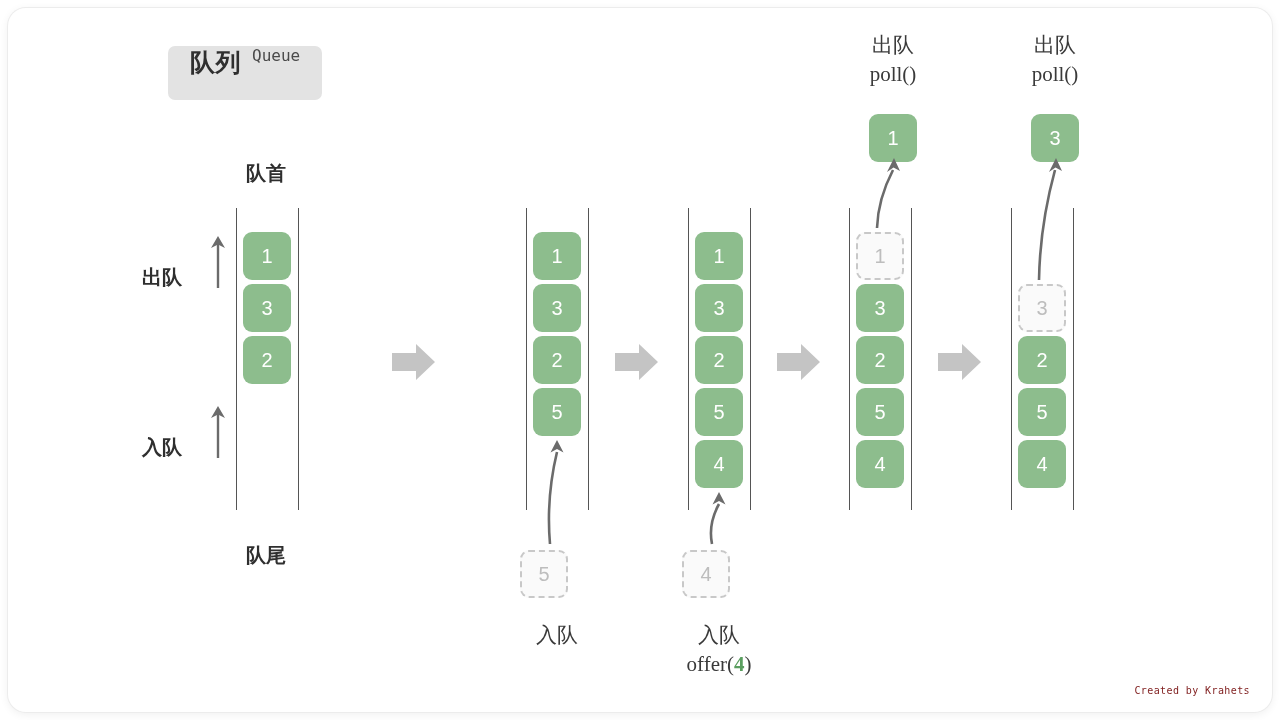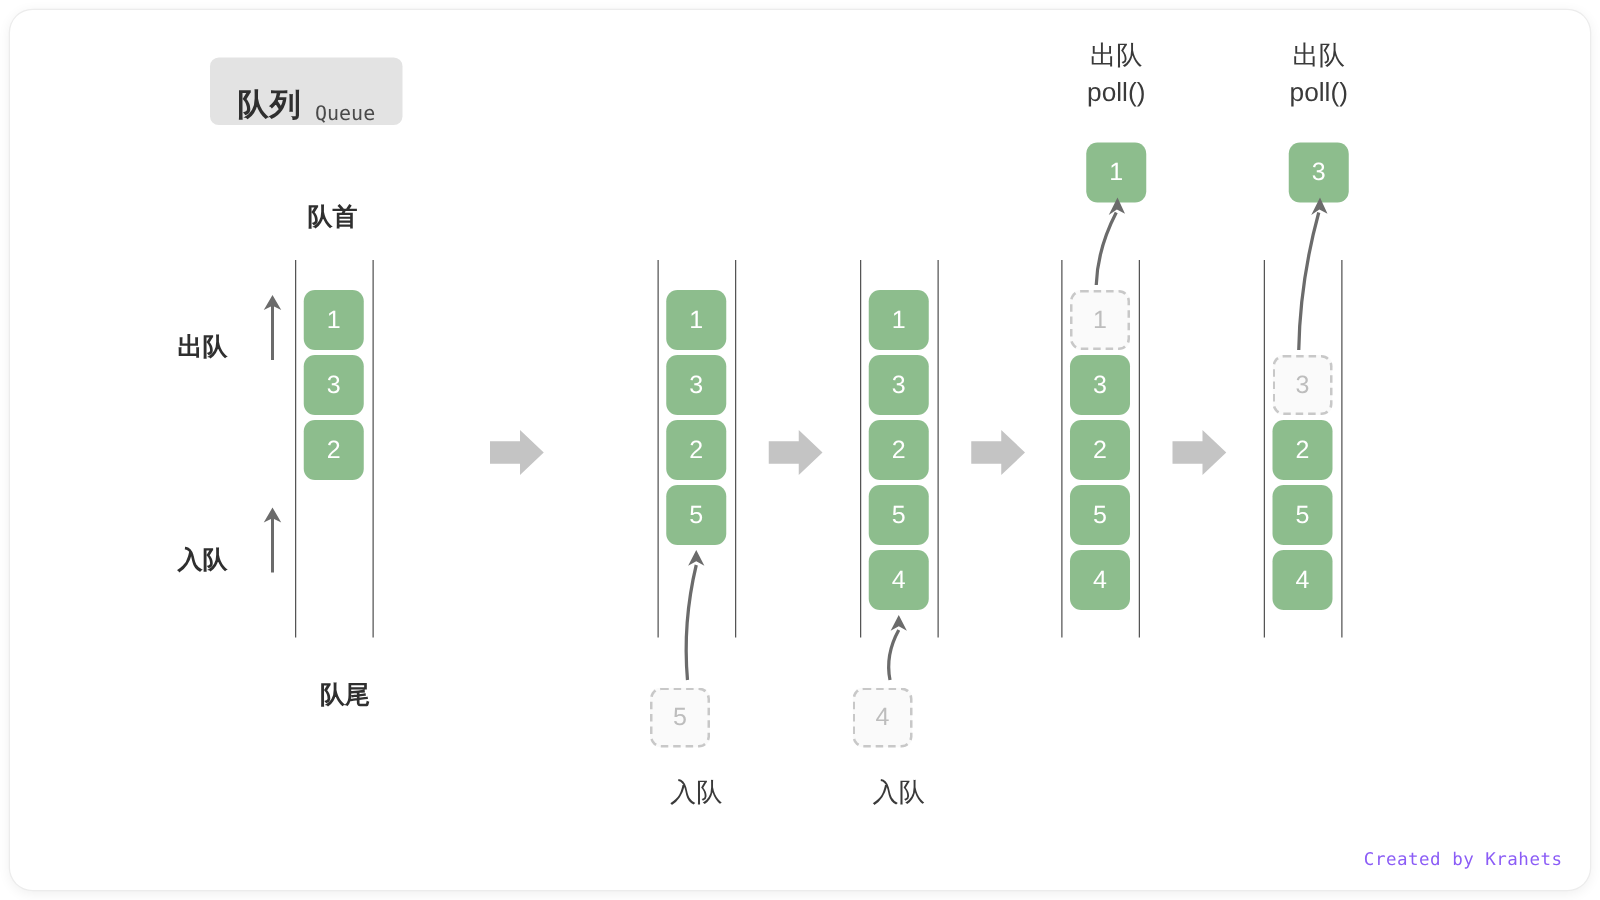--- a/index.html
+++ b/index.html
@@ -30,21 +30,21 @@
 
   
   #title-badge {
     left: 168px;
     top: 46px;
     height: 54px;
     padding: 0 22px;
     background: #e3e3e3;
     border-radius: 7px;
     display: flex;
-    align-items: flex-end;
+    align-items: flex-start;
     gap: 11px;
   }
   #title-cn {
     font-size: 25px;
     font-weight: bold;
     color: #2f2f2f;
     letter-spacing: 0.5px;
   }
   #title-en {
     font-family: "DejaVu Sans Mono", "Liberation Mono", monospace;
@@ -63,21 +63,21 @@
     text-align: center;
     white-space: nowrap;
     line-height: 1.42;
   }
   .op-cn {
     font-size: 21px;
     color: #3a3a3a;
     font-weight: normal;
   }
   .op-code {
-    font-family: Liberation Sans, sans-serif;
+    font-family: Liberation Serif, serif;
     font-size: 21px;
     color: #3a3a3a;
   }
   .op-code .val { color: #5a9e5f; font-weight: bold; }
 
   
   .rail {
     width: 1px;
     background: #555555;
   }
@@ -105,41 +105,41 @@
   .step-arrow {
     width: 44px;
     height: 40px;
   }
 
   
   #credit {
     right: 30px;
     bottom: 24px;
     font-family: "DejaVu Sans Mono", "Liberation Mono", monospace;
-    font-size: 14px;
-    color: #8b5cf6;
+    font-size: 10px;
+    color: #7f1d1d;
     letter-spacing: 0.4px;
   }
 
   svg { overflow: visible; display: block; }
 </style>
 </head>
 <body>
 
 <div id="canvas">
   <div id="card"></div>
 
   <div class="abs" id="title-badge">
     <span id="title-cn">队列</span>
     <span id="title-en">Queue</span>
   </div>
 
   <div class="abs cn-bold" style="left:236px; top:160px; width:60px; text-align:center;">队首</div>
 
-  <div class="abs cn-bold" style="left:236px; top:542px; width:60px; text-align:right;">队尾</div>
+  <div class="abs cn-bold" style="left:236px; top:542px; width:60px; text-align:center;">队尾</div>
 
   <div class="abs cn-bold" style="left:142px; top:264px;">出队</div>
 
   <div class="abs cn-bold" style="left:142px; top:434px;">入队</div>
 
   <div class="abs" style="left:206px; top:234px;">
     <svg width="24" height="56" viewBox="0 0 24 56">
       <line x1="12" y1="54" x2="12" y2="10" stroke="#6b6b6b" stroke-width="2.4"></line>
       <path d="M12 2 L19 14 L12 10.5 L5 14 Z" fill="#6b6b6b"></path>
     </svg>
@@ -179,20 +179,21 @@
       <div class="abs cell" style="left: 695px; top: 336px;">2</div>
       <div class="abs cell" style="left: 695px; top: 388px;">5</div>
       <div class="abs cell" style="left: 695px; top: 440px;">4</div>
       <div class="abs cell ghost" style="left: 682px; top: 550px;">4</div>
       <svg width="120" height="200" class="abs" style="left:659px; top:482px;">
         <path d="M 53 62 Q 49 42 60 22" stroke="#6b6b6b" stroke-width="2.6" fill="none"></path>
         <path d="M 60 10 L 66.5 22.5 L 60 19 L 53.5 22.5 Z" fill="#6b6b6b"></path>
       </svg>
       <div class="abs op-label" style="left: 609px; top: 620px; width: 220px;">
         <div class="op-cn">入队</div>
+        <div class="op-code">offer(<span class="val">4</span>)</div>
       </div>
       <div class="abs rail" style="left: 849px; top: 208px; height: 302px;"></div>
       <div class="abs rail" style="left: 911px; top: 208px; height: 302px;"></div>
       <div class="abs cell ghost" style="left: 856px; top: 232px;">1</div>
       <div class="abs cell" style="left: 856px; top: 284px;">3</div>
       <div class="abs cell" style="left: 856px; top: 336px;">2</div>
       <div class="abs cell" style="left: 856px; top: 388px;">5</div>
       <div class="abs cell" style="left: 856px; top: 440px;">4</div>
       <div class="abs cell" style="left: 869px; top: 114px;">1</div>
       <svg width="160" height="200" class="abs" style="left:820px; top:154px;">

